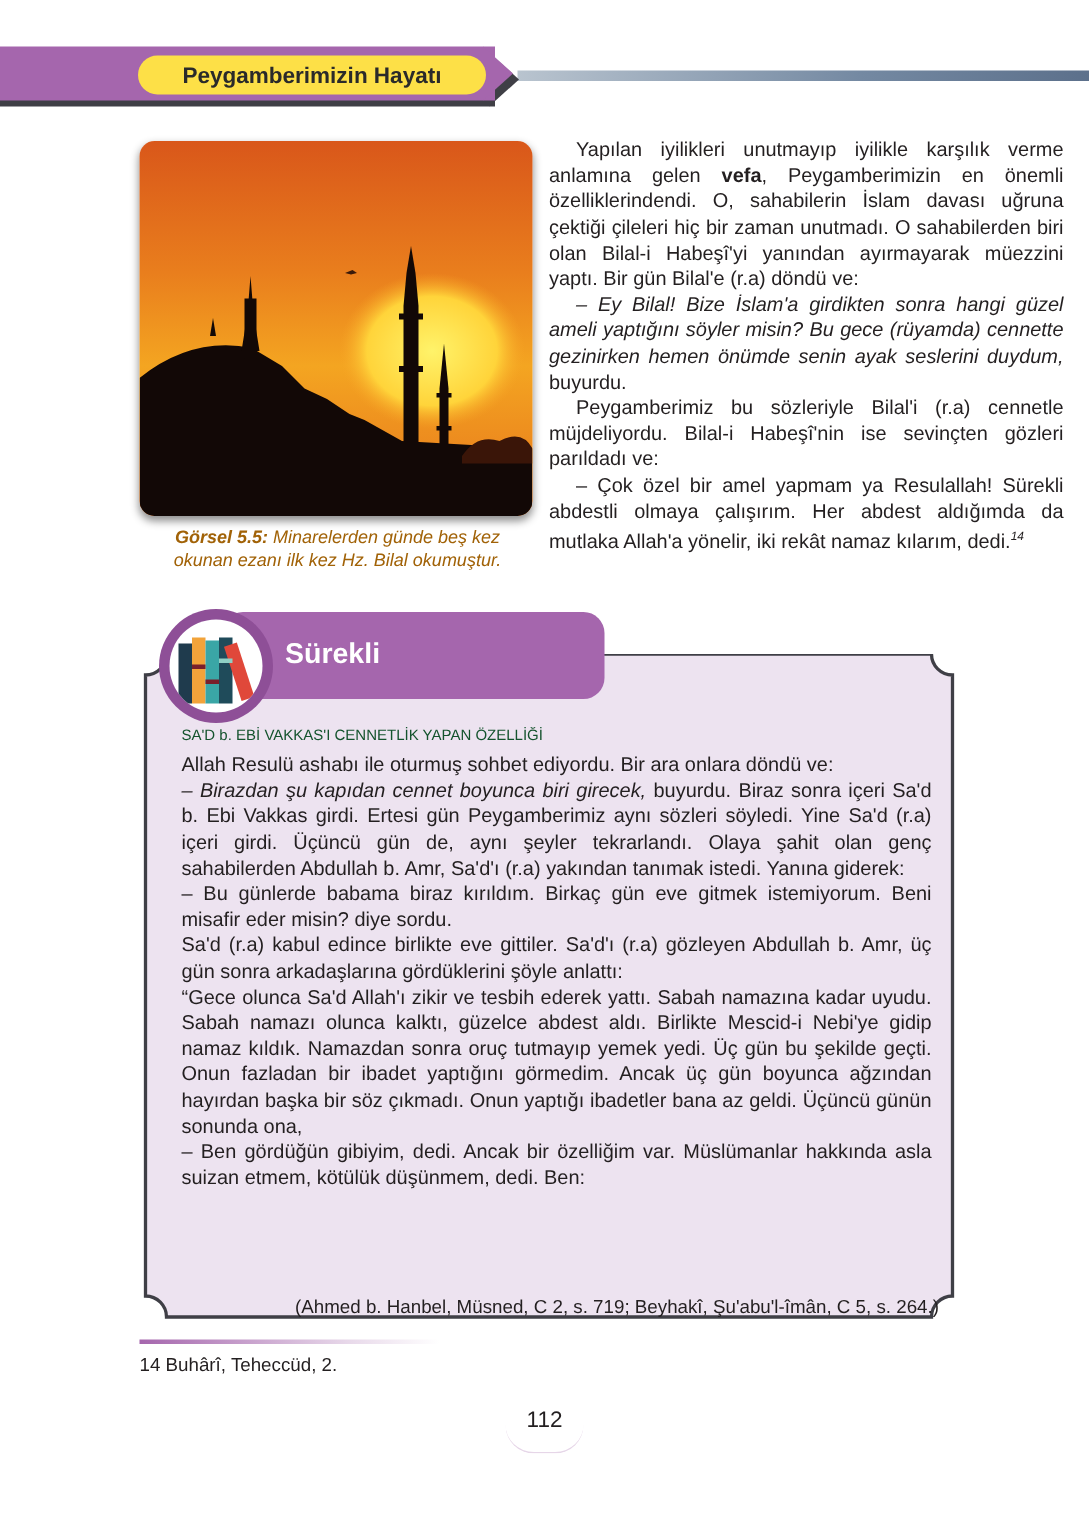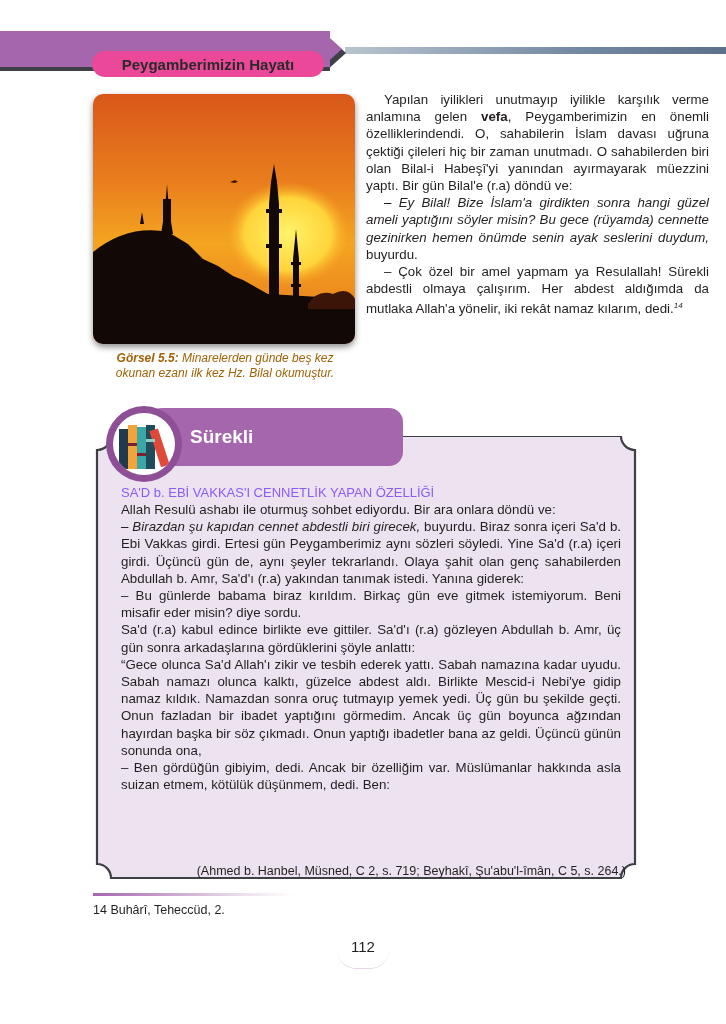--- a/index.html
+++ b/index.html
@@ -1,39 +1,39 @@
 <!DOCTYPE html>
 <html><head>
 <meta charset="utf-8">
 <style>
   html,body{margin:0;padding:0;background:#ffffff;}
   body{width:726px;height:1024px;position:relative;overflow:hidden;font-family:"Liberation Sans",sans-serif;color:#231f20;}
   .hdr-band{position:absolute;left:0;top:31px;width:330px;height:36px;background:#a566ad;}
   .hdr-arrow{position:absolute;left:322px;top:31px;width:0;height:0;border-top:18px solid transparent;border-bottom:18px solid transparent;border-left:20px solid #a566ad;}
   .hdr-arrow-shadow{position:absolute;left:326px;top:35px;width:0;height:0;border-top:18px solid transparent;border-bottom:18px solid transparent;border-left:20px solid #3f3f46;}
   .hdr-shadow{position:absolute;left:0;top:63px;width:330px;height:8px;background:#3f3f46;}
-  .hdr-pill{position:absolute;left:92px;top:37px;width:232px;height:26px;background:#ec4899;border-radius:13px;display:flex;align-items:center;justify-content:center;font-weight:bold;font-size:15px;color:#2a2a2a;margin-top:14px;}
+  .hdr-pill{position:absolute;left:92px;top:37px;width:232px;height:26px;background:#fde047;border-radius:13px;display:flex;align-items:center;justify-content:center;font-weight:bold;font-size:15px;color:#2a2a2a;}
   .hdr-line{position:absolute;left:345px;top:47px;width:381px;height:7px;background:linear-gradient(90deg,#b9c4cf,#7489a2 60%,#5c708b);}
 
   .photo{position:absolute;left:93px;top:94px;width:262px;height:250px;border-radius:10px;overflow:hidden;box-shadow:0 3px 6px rgba(0,0,0,0.45);background:linear-gradient(180deg,#d9571a 0%,#e97e1d 35%,#f4a521 60%,#e6731c 100%);}
   .caption{position:absolute;left:100px;top:351px;width:250px;text-align:center;font-size:12px;font-style:italic;line-height:15px;color:#a16207;}
   .caption b{font-style:italic;}
 
   .right-text{position:absolute;left:366px;top:91px;width:343px;font-size:13.3px;line-height:17.2px;text-align:justify;color:#231f20;}
   .right-text p{margin:0;text-indent:18px;}
   .right-text sup{font-size:8px;font-style:italic;}
 
   .box{position:absolute;left:93px;top:436px;width:551px;height:448px;}
   .box svg.frame{position:absolute;left:0;top:0;}
   .okuyalim-tab{position:absolute;left:148px;top:408px;width:255px;height:58px;background:#a566ad;border-radius:14px;}
   .okuyalim-label{position:absolute;left:190px;top:426px;font-weight:bold;font-size:19px;color:#ffffff;}
   .icon-circle{position:absolute;left:106px;top:406px;width:76px;height:76px;border-radius:50%;background:#8e4f97;}
   .icon-inner{position:absolute;left:113px;top:413px;width:62px;height:62px;border-radius:50%;background:#ffffff;overflow:hidden;}
 
-  .box-title{position:absolute;left:121px;top:485px;font-size:13px;color:#8b5cf6;}
+  .box-title{position:absolute;left:121px;top:485px;font-size:10px;color:#14532d;}
   .box-text{position:absolute;left:121px;top:501px;width:500px;font-size:13.3px;line-height:17.2px;text-align:justify;color:#231f20;}
   .box-text p{margin:0;}
   .box-ref{position:absolute;left:121px;top:864px;width:505px;text-align:right;font-size:12.5px;color:#231f20;}
 
   .fn-line{position:absolute;left:93px;top:893px;width:200px;height:3px;background:linear-gradient(90deg,#a566ad,#e8d9ea 70%,rgba(255,255,255,0));}
   .footnote{position:absolute;left:93px;top:903px;font-size:12.5px;color:#231f20;}
   .pageno{position:absolute;left:335px;top:938px;width:56px;height:30px;text-align:center;font-size:15px;color:#231f20;}
   .pageno-deco{position:absolute;left:337px;top:950px;width:52px;height:18px;border-bottom:1px solid #e6d6e8;border-radius:0 0 26px 26px;}
 </style>
 </head>
@@ -71,20 +71,21 @@
   </svg>
 </div>
 <div class="caption">
   <b>Görsel 5.5:</b>
   <span>Minarelerden günde beş kez okunan ezanı ilk kez Hz. Bilal okumuştur.</span>
 </div>
 
 <div class="right-text">
   <p><span>Yapılan iyilikleri unutmayıp iyilikle karşılık verme anlamına gelen </span><b>vefa</b><span>, Peygamberimizin en önemli özelliklerindendi. O, sahabilerin İslam davası uğruna çektiği çileleri hiç bir zaman unutmadı. O sahabilerden biri olan Bilal-i Habeşî'yi yanından ayırmayarak müezzini yaptı. Bir gün Bilal'e (r.a) döndü ve:</span></p>
   <p><i>– Ey Bilal! Bize İslam'a girdikten sonra hangi güzel ameli yaptığını söyler misin? Bu gece (rüyamda) cennette gezinirken hemen önümde senin ayak seslerini duydum,</i><span> buyurdu.</span></p>
+  <p>Peygamberimiz bu sözleriyle Bilal'i (r.a) cennetle müjdeliyordu. Bilal-i Habeşî'nin ise sevinçten gözleri parıldadı ve:</p>
   <p><span>– Çok özel bir amel yapmam ya Resulallah! Sürekli abdestli olmaya çalışırım. Her abdest aldığımda da mutlaka Allah'a yönelir, iki rekât namaz kılarım, dedi.</span><sup>14</sup></p>
 </div>
 
 <div class="box">
   <svg class="frame" width="551" height="448" viewBox="0 0 551 448">
     <path d="M20 0 L520 0 A14 14 0 0 0 534 14 L534 428 A14 14 0 0 0 520 442 L10 442 A14 14 0 0 0 -4 428 L-4 14 A14 14 0 0 0 10 0 Z" transform="translate(8,0)" fill="#ede3f0" stroke="#3f3f46" stroke-width="2.2"></path>
   </svg>
 </div>
 <div class="okuyalim-tab"></div>
 <div class="icon-circle"></div>
@@ -98,21 +99,21 @@
     <rect x="15" y="30" width="9" height="3" fill="#7a1f2b"></rect>
     <rect x="24" y="40" width="9" height="3" fill="#7a1f2b"></rect>
     <rect x="33" y="26" width="9" height="3" fill="#8fd0c4"></rect>
   </svg>
 </div>
 <div class="okuyalim-label">Sürekli</div>
 
 <div class="box-title">SA'D b. EBİ VAKKAS'I CENNETLİK YAPAN ÖZELLİĞİ</div>
 <div class="box-text">
   <p>Allah Resulü ashabı ile oturmuş sohbet ediyordu. Bir ara onlara döndü ve:</p>
-  <p><i>– Birazdan şu kapıdan cennet abdestli biri girecek,</i><span> buyurdu. Biraz sonra içeri Sa'd b. Ebi Vakkas girdi. Ertesi gün Peygamberimiz aynı sözleri söyledi. Yine Sa'd (r.a) içeri girdi. Üçüncü gün de, aynı şeyler tekrarlandı. Olaya şahit olan genç sahabilerden Abdullah b. Amr, Sa'd'ı (r.a) yakından tanımak istedi. Yanına giderek:</span></p>
+  <p><i>– Birazdan şu kapıdan cennet boyunca biri girecek,</i><span> buyurdu. Biraz sonra içeri Sa'd b. Ebi Vakkas girdi. Ertesi gün Peygamberimiz aynı sözleri söyledi. Yine Sa'd (r.a) içeri girdi. Üçüncü gün de, aynı şeyler tekrarlandı. Olaya şahit olan genç sahabilerden Abdullah b. Amr, Sa'd'ı (r.a) yakından tanımak istedi. Yanına giderek:</span></p>
   <p>– Bu günlerde babama biraz kırıldım. Birkaç gün eve gitmek istemiyorum. Beni misafir eder misin? diye sordu.</p>
   <p>Sa'd (r.a) kabul edince birlikte eve gittiler. Sa'd'ı (r.a) gözleyen Abdullah b. Amr, üç gün sonra arkadaşlarına gördüklerini şöyle anlattı:</p>
   <p>“Gece olunca Sa'd Allah'ı zikir ve tesbih ederek yattı. Sabah namazına kadar uyudu. Sabah namazı olunca kalktı, güzelce abdest aldı. Birlikte Mescid-i Nebi'ye gidip namaz kıldık. Namazdan sonra oruç tutmayıp yemek yedi. Üç gün bu şekilde geçti. Onun fazladan bir ibadet yaptığını görmedim. Ancak üç gün boyunca ağzından hayırdan başka bir söz çıkmadı. Onun yaptığı ibadetler bana az geldi. Üçüncü günün sonunda ona,</p>
   <p>– Ben gördüğün gibiyim, dedi. Ancak bir özelliğim var. Müslümanlar hakkında asla suizan etmem, kötülük düşünmem, dedi. Ben:</p>
 </div>
 <div class="box-ref">(Ahmed b. Hanbel, Müsned, C 2, s. 719; Beyhakî, Şu'abu'l-îmân, C 5, s. 264.)</div>
 
 <div class="fn-line"></div>
 <div class="footnote">14 Buhârî, Teheccüd, 2.</div>
 <div class="pageno-deco"></div>

